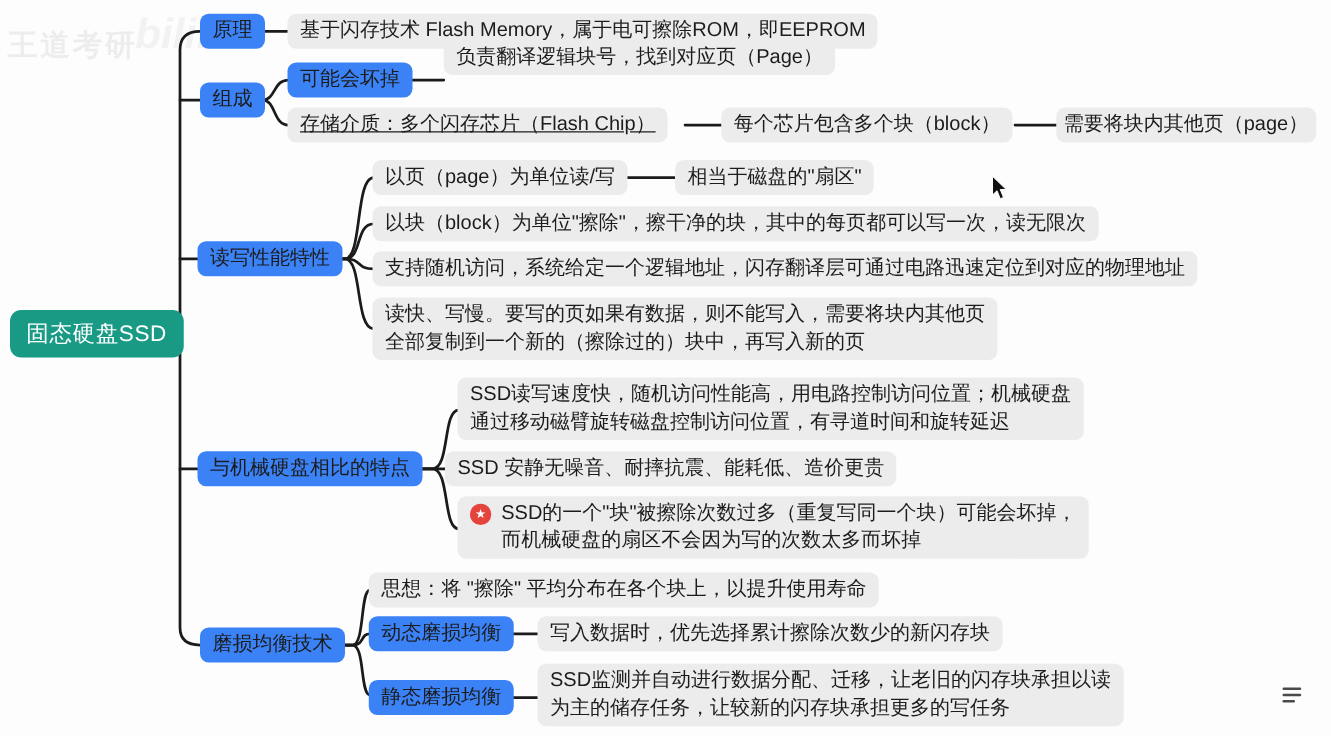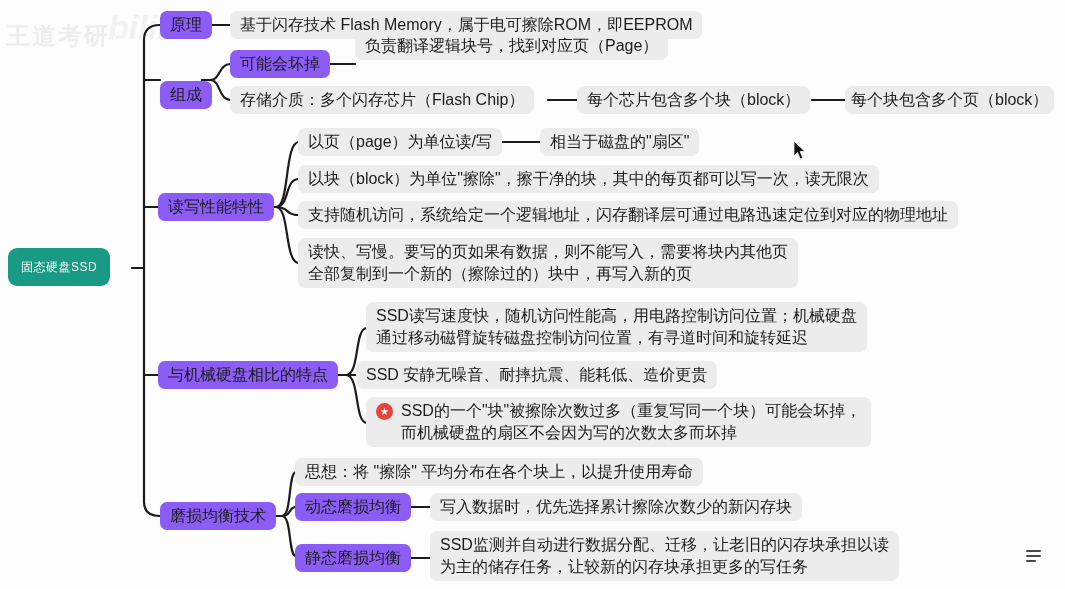--- a/index.html
+++ b/index.html
@@ -10,24 +10,24 @@
     color:#1c1c1c;
   }
   #wires{position:absolute;left:0;top:0;z-index:1;}
   .node{
     position:absolute;z-index:2;
     background:#ececec;border-radius:7px;
     padding:3px 10px;font-size:16px;line-height:22px;
     white-space:nowrap;color:#1c1c1c;
   }
   .two{white-space:pre-line;}
-  .label{background:#8b5cf6;}
+  .label{background:#3b82f6;}
   .root{
     background:#189a84;color:#ffffff;border-radius:9px;
-    padding:8px 13px;font-size:12px;line-height:22px;letter-spacing:.5px;
+    padding:8px 13px;font-size:18px;line-height:22px;letter-spacing:.5px;
   }
   .flexnode{display:flex;align-items:flex-start;gap:8px;}
   .star{
     flex:0 0 auto;width:17px;height:17px;margin-top:3px;border-radius:50%;
     background:#e5443d;color:#fff;font-size:10px;line-height:17px;
     text-align:center;display:inline-block;
   }
   .compact{padding:3px 6px;}
   .watermark{
     position:absolute;z-index:0;color:rgba(90,90,90,.10);
@@ -75,26 +75,26 @@
     <path d="M404 507 H430"></path>
     <path d="M404 558 H430"></path>
   </g>
 </svg>
 
 <div class="node root" style="left:8px;top:248px;">固态硬盘SSD</div>
 
 <div class="node label" style="left:160px;top:11px;">原理</div>
 <div class="node" style="left:230px;top:11px;text-align:right;">基于闪存技术 Flash Memory，属于电可擦除ROM，即EEPROM</div>
 
-<div class="node label" style="left:160px;top:81px;">组成</div>
+<div class="node label" style="left:160px;top:66px;">组成</div>
 <div class="node label" style="left:230px;top:50px;">可能会坏掉</div>
 <div class="node" style="left:355px;top:32px;">负责翻译逻辑块号，找到对应页（Page）</div>
-<div class="node" style="left:230px;top:86px;">存储介质：多个闪存芯片（Flash Chip）</div>
+<div class="node" style="left:230px;top:86px;text-decoration:underline;">存储介质：多个闪存芯片（Flash Chip）</div>
 <div class="node" style="left:577px;top:86px;">每个芯片包含多个块（block）</div>
-<div class="node compact" style="left:845px;top:86px;">每个块包含多个页（block）</div>
+<div class="node compact" style="left:845px;top:86px;">需要将块内其他页（page）</div>
 
 <div class="node label" style="left:158px;top:193px;">读写性能特性</div>
 <div class="node" style="left:298px;top:128px;">以页（page）为单位读/写</div>
 <div class="node" style="left:540px;top:128px;">相当于磁盘的"扇区"</div>
 <div class="node" style="left:298px;top:165px;">以块（block）为单位"擦除"，擦干净的块，其中的每页都可以写一次，读无限次</div>
 <div class="node" style="left:298px;top:201px;">支持随机访问，系统给定一个逻辑地址，闪存翻译层可通过电路迅速定位到对应的物理地址</div>
 <div class="node two" style="left:298px;top:238px;">读快、写慢。要写的页如果有数据，则不能写入，需要将块内其他页
 全部复制到一个新的（擦除过的）块中，再写入新的页</div>
 
 <div class="node label" style="left:158px;top:361px;">与机械硬盘相比的特点</div>

